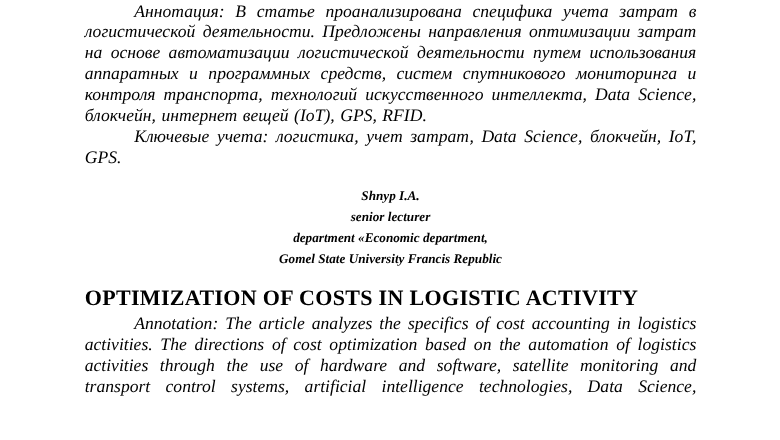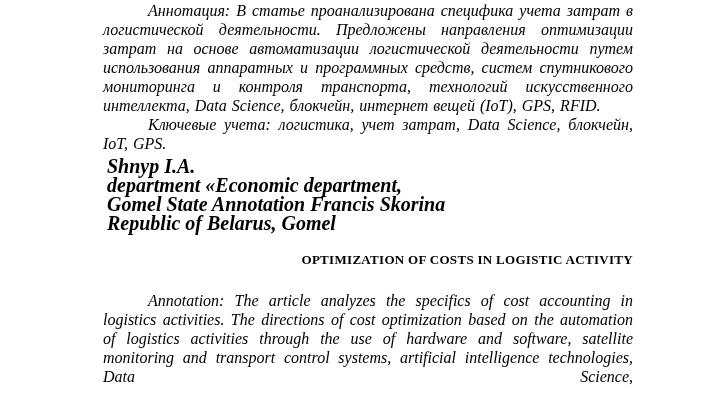--- a/index.html
+++ b/index.html
@@ -11,67 +11,67 @@
     width: 709px;
     height: 400px;
     overflow: hidden;
     color: #000000;
     font-family: "Liberation Serif", serif;
   }
   .page {
     box-sizing: border-box;
     width: 709px;
     height: 400px;
-    padding: 1px 76px 0 103px;
+    padding: 1px 76px 0 77px;
     background: #ffffff;
   }
   .para {
     margin: 0;
     font-size: 16px;
     line-height: 19px;
     font-style: italic;
     text-align: justify;
     text-indent: 45px;
     word-spacing: 1px;
   }
   .para.en-cropped {
     
     text-align-last: justify;
   }
   .author-block {
-    margin: 4px;
-    font-size: 20px;
+    margin: 16px;
+    font-size: 12px;
     line-height: 19px;
     font-style: italic;
     font-weight: bold;
-    text-align: left;
+    text-align: center;
   }
   .title {
-    margin: 17px 0 22px 0;
-    font-size: 13px;
+    margin: 17px 0 4px 0;
+    font-size: 20px;
     line-height: 19px;
     font-style: normal;
     font-weight: bold;
-    text-align: right;
+    text-align: left;
     letter-spacing: 0.3px;
   }
 </style>
 </head>
 <body>
 
 <div class="page">
 
   <p class="para">Аннотация: В статье проанализирована специфика учета затрат в логистической деятельности. Предложены направления оптимизации затрат на основе автоматизации логистической деятельности путем использования аппаратных и программных средств, систем спутникового мониторинга и контроля транспорта, технологий искусственного интеллекта, Data Science, блокчейн, интернет вещей (IoT), GPS, RFID.</p>
 
   <p class="para">Ключевые учета: логистика, учет затрат, Data Science, блокчейн, IoT, GPS.</p>
 
   <div class="author-block">
     <div>Shnyp I.A.</div>
+    <div>senior lecturer</div>
     <div>department «Economic department,</div>
-    <div>Gomel State Annotation Francis Skorina</div>
-    <div>Republic of Belarus, Gomel</div>
+    <div>Gomel State University Francis Republic</div>
   </div>
 
   <h1 class="title">OPTIMIZATION OF COSTS IN LOGISTIC ACTIVITY</h1>
 
   <p class="para en-cropped">Annotation: The article analyzes the specifics of cost accounting in logistics activities. The directions of cost optimization based on the automation of logistics activities through the use of hardware and software, satellite monitoring and transport control systems, artificial intelligence technologies, Data Science,</p>
 
 </div>
 
 </body></html>

